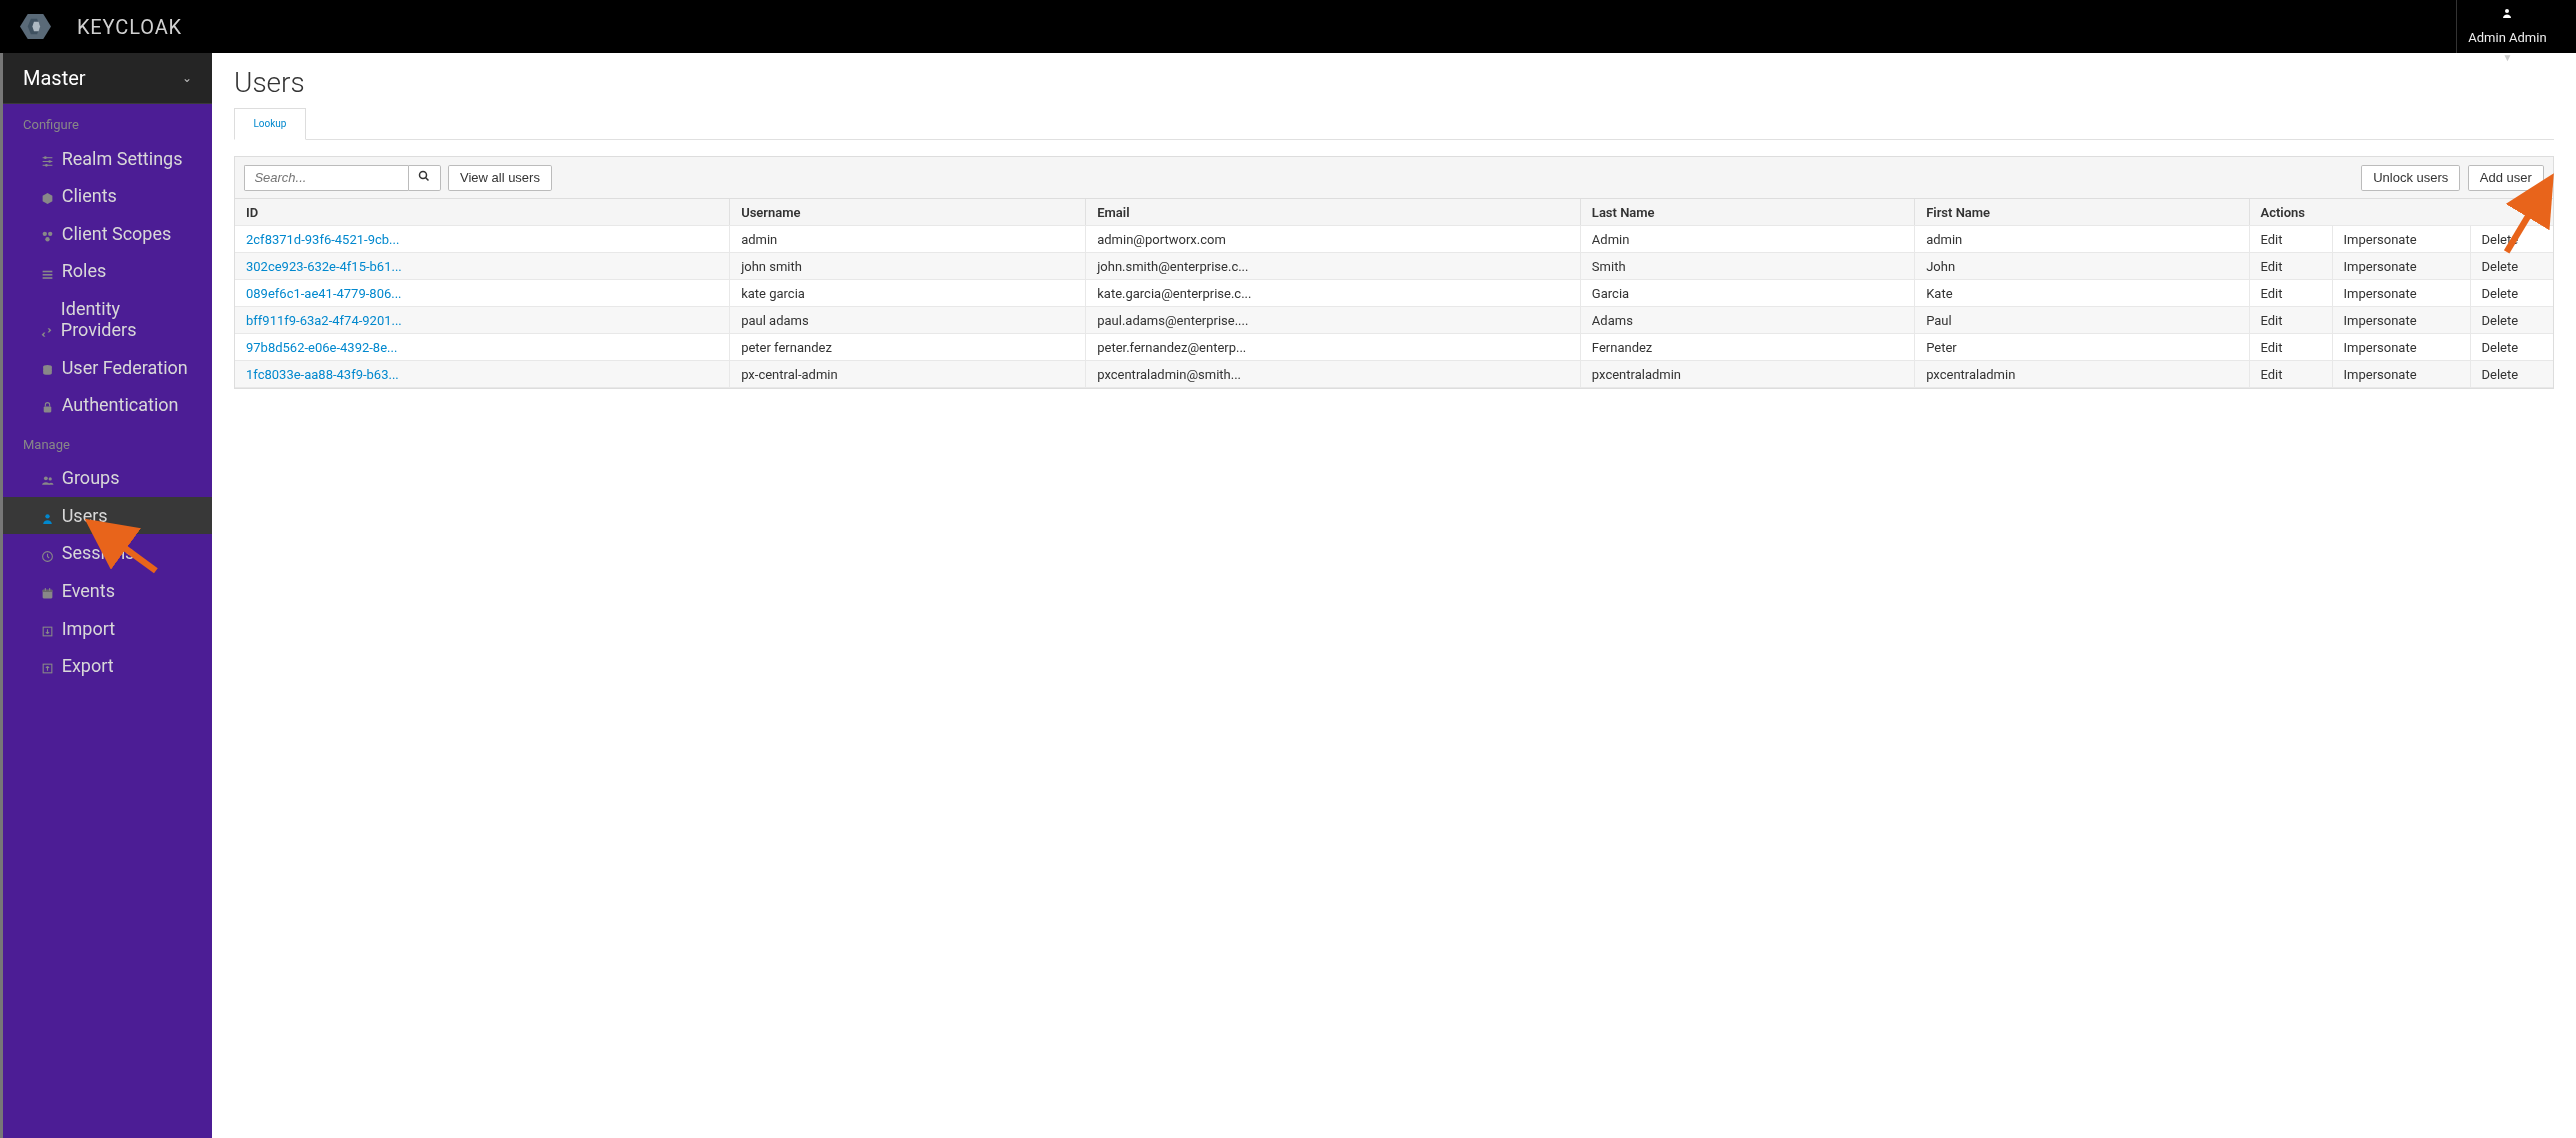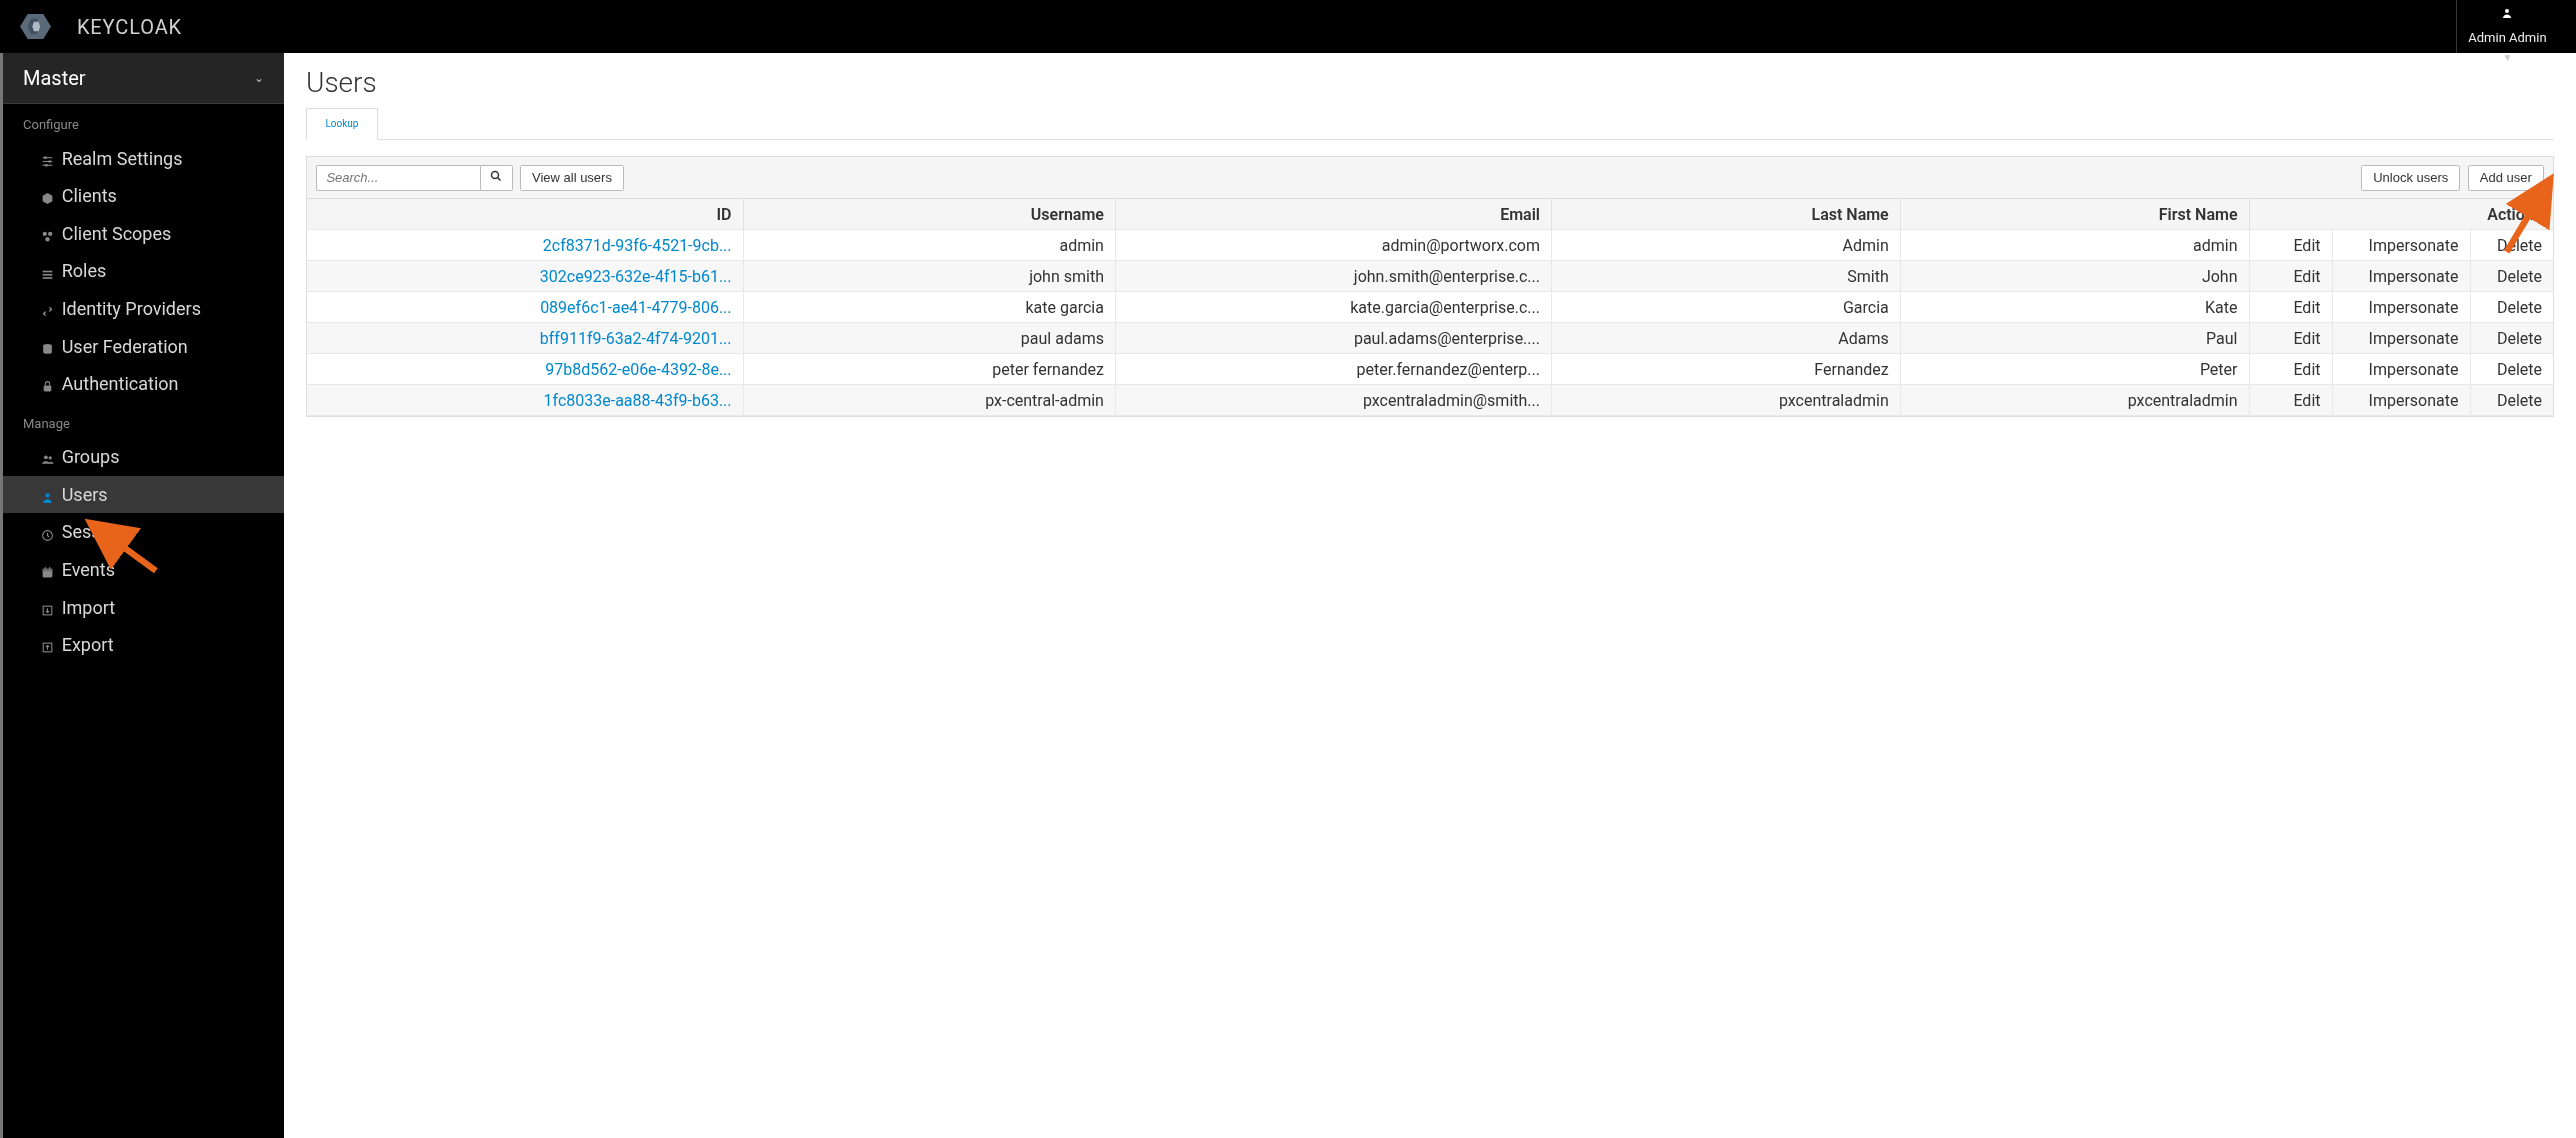--- a/index.html
+++ b/index.html
@@ -54,22 +54,22 @@
     color: #ccc;
   }
 
   .layout {
     display: flex;
     height: calc(100vh - 53px);
   }
 
   
   .sidebar {
-    width: 284px;
-    background: #000000;
+    width: 212px;
+    background: #4c1d95;
     color: #ccc;
     overflow-y: auto;
     border-left: 3.7px solid #777;
   }
   .realm-selector {
     display: flex;
     align-items: center;
     justify-content: space-between;
     padding: 13px 20px;
     font-size: 20px;
@@ -192,24 +192,24 @@
     font-size: 13px;
     color: #333;
     border-radius: 1.8px;
   }
 
   table.data {
     width: 100%;
     border-collapse: collapse;
   }
   table.data th, table.data td {
-    text-align: right;
+    text-align: left;
     padding: 5.5px 11px;
     border-bottom: 0.9px solid #e8e8e8;
-    font-size: 16px;
+    font-size: 13px;
     white-space: nowrap;
     overflow: hidden;
     text-overflow: ellipsis;
     max-width: 166px;
   }
   table.data th {
     background: #f5f5f5;
     font-weight: 600;
     border-right: 0.9px solid #e0e0e0;
   }

